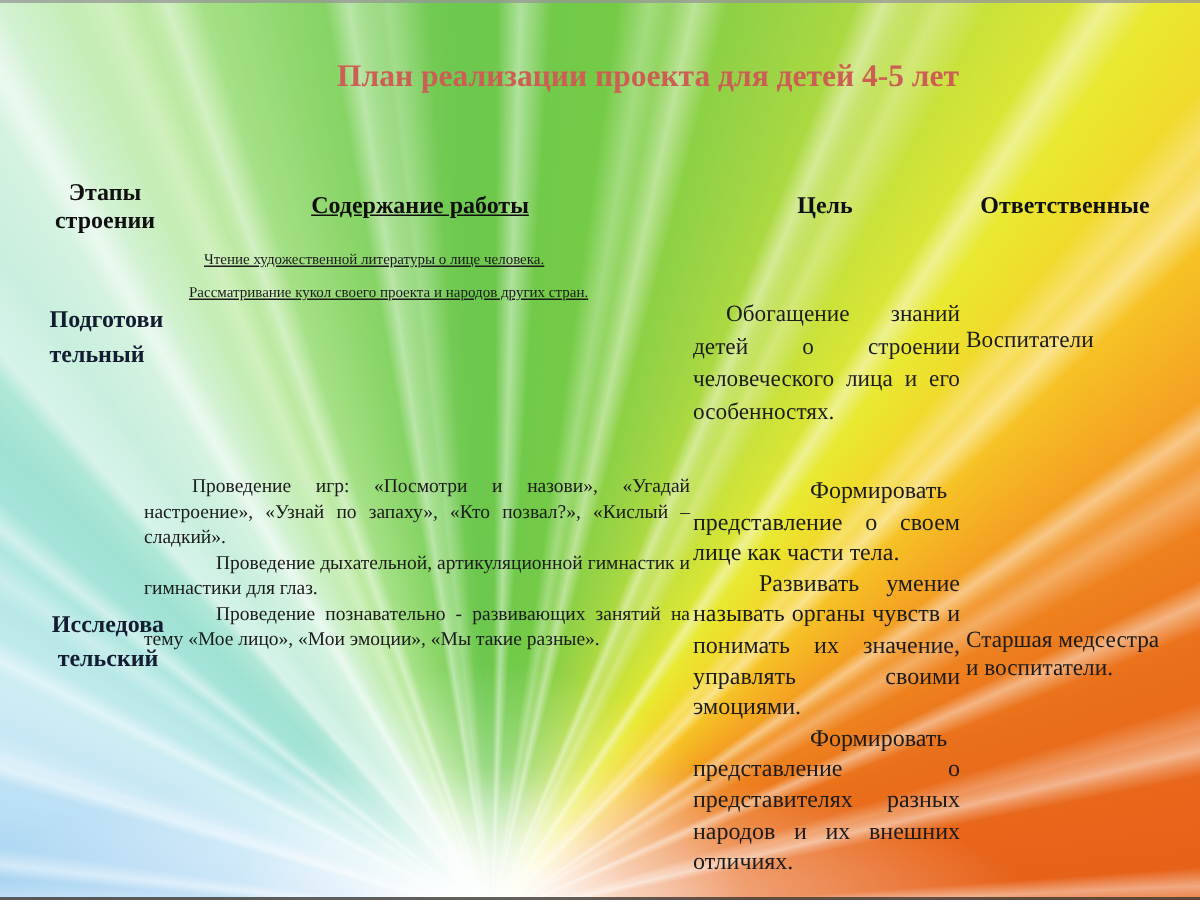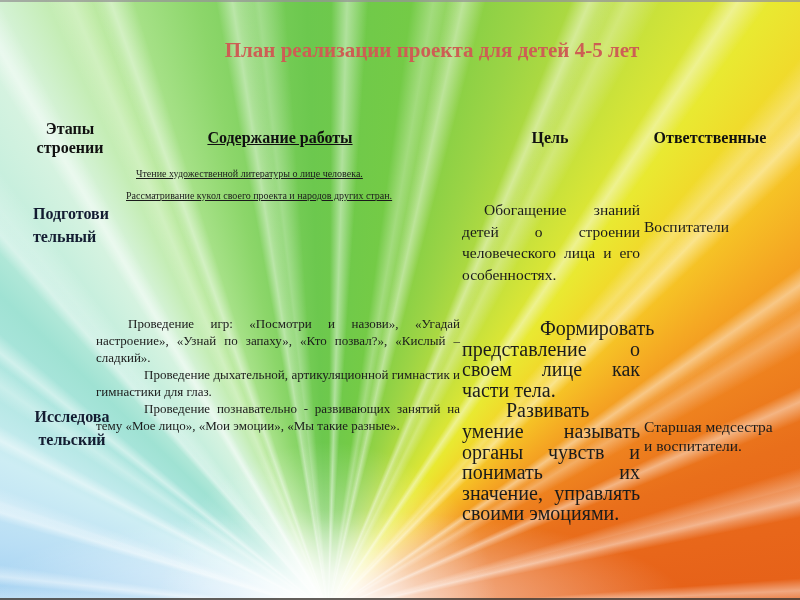--- a/index.html
+++ b/index.html
@@ -48,21 +48,21 @@
     line-height:22.5px;color:var(--stage-color,#131c31);
     overflow-wrap:anywhere;word-break:break-word;
   }
   .s1{top:203px;} .s2{top:406px;text-align:center;}
 
   .cell{position:absolute;text-align:justify;color:var(--body-color,#1b1b1b);}
   .cell p{margin:0;}
   .content1{left:96px;top:163px;width:364px;font-size:10px;line-height:21.7px;text-decoration:underline;}
   .goal1{left:462px;top:199px;width:178px;font-size:15.5px;line-height:21.7px;}
   .content2{left:96px;top:315px;width:364px;font-size:13px;line-height:17px;}
-  .goal2{left:462px;top:318px;width:178px;font-size:20px;line-height:20.6px;}
+  .goal2{left:462px;top:318px;width:178px;font-size:16px;line-height:20.6px;}
 
   .resp{
     position:absolute;color:var(--body-color,#1b1b1b);
     font-size:15.5px;line-height:19px;
   }
   .r1{left:644px;top:217px;width:132px;}
   .r2{left:644px;top:417px;width:132px;}
 
   .i22{text-indent:22px;} .i24{text-indent:24px;} .i30{text-indent:30px;}
   .i32{text-indent:32px;} .i40{text-indent:40px;} .i44{text-indent:44px;}
@@ -98,16 +98,17 @@
 
     <div class="stage s2">Исследовательский</div>
     <div class="cell content2">
       <p class="i32">Проведение игр: «Посмотри и назови»,  «Угадай настроение», «Узнай по запаху», «Кто позвал?», «Кислый – сладкий».</p>
       <p class="i48">Проведение дыхательной, артикуляционной гимнастик и гимнастики для глаз.</p>
       <p class="i48">Проведение познавательно - развивающих занятий на тему «Мое лицо»,  «Мои эмоции», «Мы такие разные».</p>
     </div>
     <div class="cell goal2">
       <p class="i78">Формировать представление о своем лице как части тела.</p>
       <p class="i44">Развивать умение называть органы чувств и понимать их значение, управлять своими эмоциями.</p>
+      <p class="i78">Формировать представление о представителях разных народов и их внешних отличиях.</p>
     </div>
     <div class="resp r2">Старшая медсестра и  воспитатели.</div>
   </div>
 </div>
 
 </body></html>

